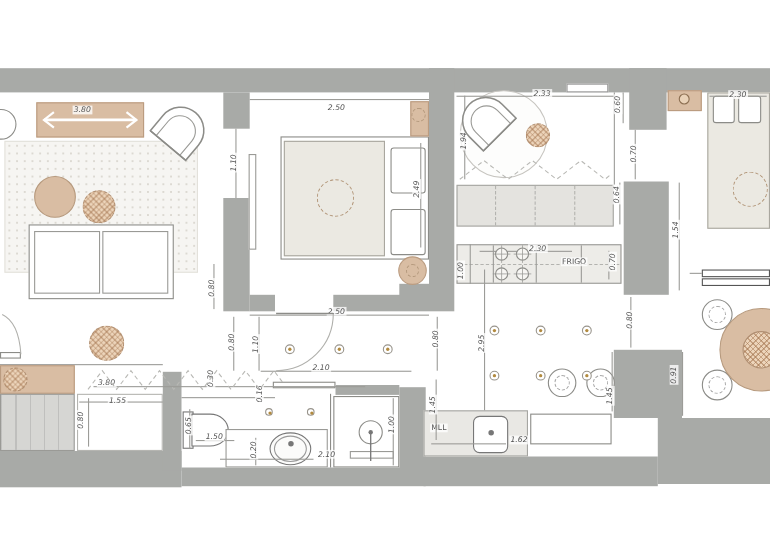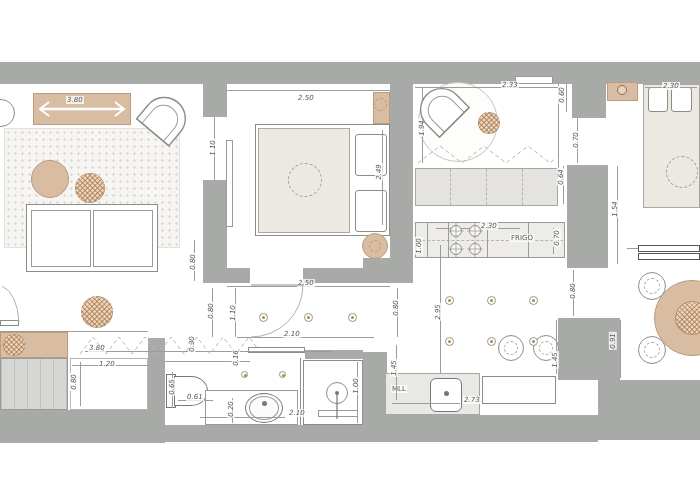--- a/index.html
+++ b/index.html
@@ -187,44 +187,44 @@
   <div class="dl" style="left:620px;top:320px;width:1px;height:58px"></div>
 
   <i class="d" style="left:66px;top:96px">3.80</i>
   <i class="d" style="left:297px;top:94px">2.50</i>
   <i class="d dv" style="left:370px;top:168px">2.49</i>
   <i class="d" style="left:297px;top:279px">2.50</i>
   <i class="d dv" style="left:204px;top:144px">1.10</i>
   <i class="d dv" style="left:184px;top:258px">0.80</i>
   <i class="d" style="left:88px;top:344px">3.80</i>
   <i class="d dv" style="left:183px;top:340px">0.30</i>
-  <i class="d" style="left:98px;top:360px">1.20</i>
+  <i class="d" style="left:98px;top:360px">1.55</i>
   <i class="d dv" style="left:65px;top:378px">0.80</i>
   <i class="d dv" style="left:202px;top:307px">0.80</i>
   <i class="d dv" style="left:224px;top:309px">1.10</i>
   <i class="d" style="left:283px;top:330px">2.10</i>
   <i class="d dv" style="left:387px;top:304px">0.80</i>
   <i class="d dv" style="left:227px;top:354px">0.16</i>
   <i class="d dv" style="left:163px;top:383px">0.65</i>
-  <i class="d" style="left:186px;top:393px">0.61</i>
+  <i class="d" style="left:186px;top:393px">1.50</i>
   <i class="d dv" style="left:222px;top:405px">0.20</i>
   <i class="d" style="left:288px;top:409px">2.10</i>
   <i class="d dv" style="left:347px;top:382px">1.00</i>
-  <i class="d" style="left:501px;top:81px">2.33</i>
+  <i class="d" style="left:484px;top:81px">2.33</i>
   <i class="d dv" style="left:553px;top:91px">0.60</i>
   <i class="d dv" style="left:413px;top:124px">1.94</i>
   <i class="d dv" style="left:567px;top:136px">0.70</i>
   <i class="d dv" style="left:552px;top:173px">0.64</i>
   <i class="d" style="left:480px;top:222px">2.30</i>
   <i class="d dv" style="left:410px;top:242px">1.00</i>
   <i class="d dv" style="left:548px;top:234px">0.70</i>
   <i class="d dv" style="left:429px;top:308px">2.95</i>
   <i class="d dv" style="left:564px;top:287px">0.80</i>
   <i class="d dv" style="left:546px;top:356px">1.45</i>
-  <i class="d" style="left:463px;top:396px">2.73</i>
+  <i class="d" style="left:463px;top:396px">1.62</i>
   <i class="d dv" style="left:385px;top:364px">1.45</i>
   <i class="d" style="left:662px;top:82px">2.30</i>
   <i class="d dv" style="left:606px;top:205px">1.54</i>
   <i class="d dv" style="left:604px;top:337px">0.91</i>
 
   <svg class="lines" width="700" height="500" viewBox="0 0 700 500">
     <defs>
       <g id="tub">
         <path d="M -21,16 L -21,-2 A 21 21 0 0 1 21,-2 L 21,16 Z" fill="#fff" stroke="#8c8c88" stroke-width="1.4"></path>
         <path d="M -14,16 L -14,-1 A 14 14 0 0 1 14,-1 L 14,16" fill="none" stroke="#9a9a96" stroke-width="1"></path>

